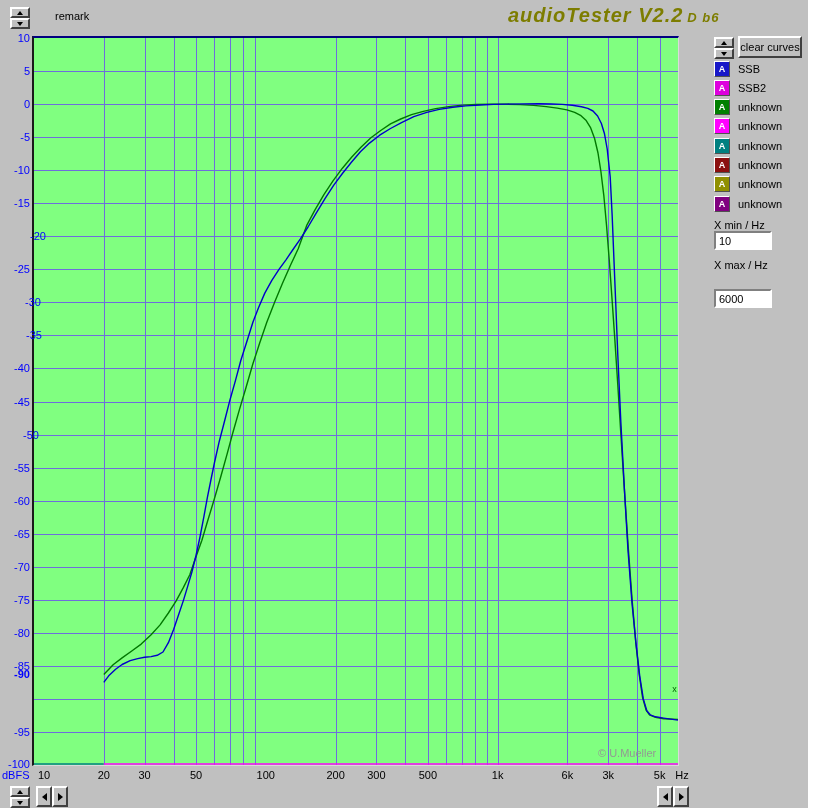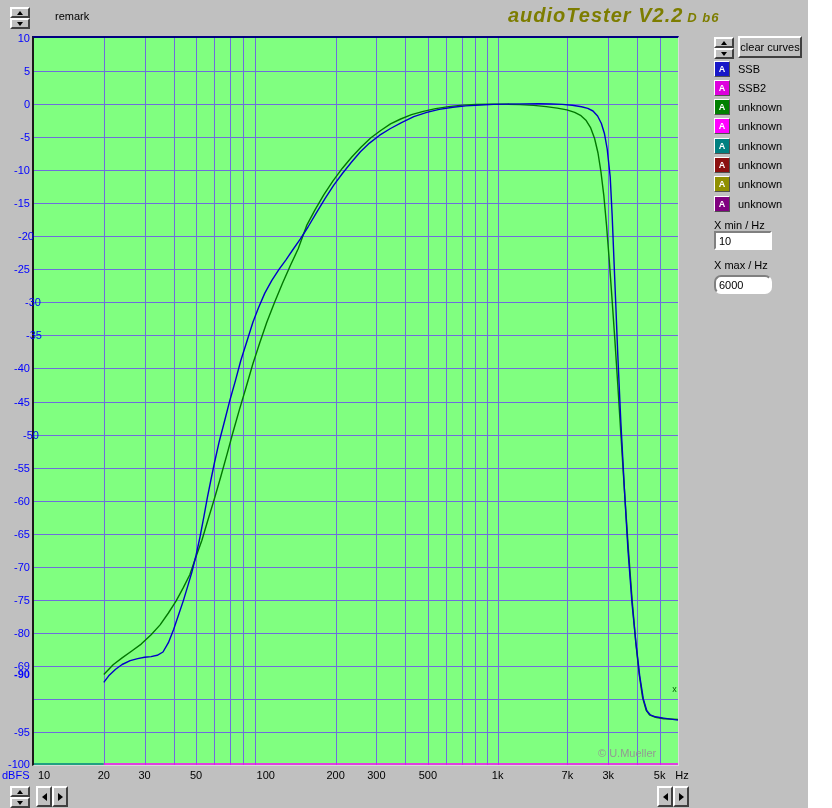--- a/index.html
+++ b/index.html
@@ -112,50 +112,50 @@
   </div>
   <div class="copyright" style="left:598px;top:747px;">© U.Mueller</div>
 
   <div id="ylabels">
       <div class="ylab" style="left: 0px; top: 32px;">10</div>
       <div class="ylab" style="left: 0px; top: 65.0455px;">5</div>
       <div class="ylab" style="left: 0px; top: 98.0909px;">0</div>
       <div class="ylab" style="left: 0px; top: 131.136px;">-5</div>
       <div class="ylab" style="left: 0px; top: 164.182px;">-10</div>
       <div class="ylab" style="left: 0px; top: 197.227px;">-15</div>
-      <div class="ylab" style="left: 4px; top: 230.273px;">-20</div>
+      <div class="ylab" style="left: 16px; top: 230.273px;">-20</div>
       <div class="ylab" style="left: 0px; top: 263.318px;">-25</div>
       <div class="ylab" style="left: 0px; top: 296.364px; padding-left: 11px;">-30</div>
       <div class="ylab" style="left: 12px; top: 329.409px;">-35</div>
       <div class="ylab" style="left: 0px; top: 362.455px;">-40</div>
       <div class="ylab" style="left: 0px; top: 395.5px;">-45</div>
       <div class="ylab" style="left: 9px; top: 428.545px;">-50</div>
       <div class="ylab" style="left: 0px; top: 461.591px;">-55</div>
       <div class="ylab" style="left: 0px; top: 494.636px;">-60</div>
       <div class="ylab" style="left: 0px; top: 527.682px;">-65</div>
       <div class="ylab" style="left: 0px; top: 560.727px;">-70</div>
       <div class="ylab" style="left: 0px; top: 593.773px;">-75</div>
       <div class="ylab" style="left: 0px; top: 626.818px;">-80</div>
-      <div class="ylab" style="left: 0px; top: 659.864px;">-69</div>
+      <div class="ylab" style="left: 0px; top: 659.864px;">-85</div>
       <div class="ylab" style="left: 0px; top: 668px; font-weight: bold;">-90</div>
       <div class="ylab" style="left: 0px; top: 725.955px; text-align: right;">-95</div>
       <div class="ylab" style="left: 0px; top: 758px;">-100</div>
     </div>
   <div class="yunit">dBFS</div>
   <div id="xlabels">
       <div class="xlab" style="left: 44px; top: 769px;">10</div>
       <div class="xlab" style="left: 103.781px; top: 769px;">20</div>
       <div class="xlab" style="left: 144.601px; top: 769px;">30</div>
       <div class="xlab" style="left: 196.027px; top: 769px;">50</div>
       <div class="xlab" style="left: 265.809px; top: 769px;">100</div>
       <div class="xlab" style="left: 335.59px; top: 769px;">200</div>
       <div class="xlab" style="left: 376.41px; top: 769px;">300</div>
       <div class="xlab" style="left: 427.836px; top: 769px;">500</div>
       <div class="xlab" style="left: 497.618px; top: 769px;">1k</div>
-      <div class="xlab" style="left: 567.399px; top: 769px;">7k</div>
+      <div class="xlab" style="left: 567.399px; top: 769px;">6k</div>
       <div class="xlab" style="left: 608.219px; top: 769px;">3k</div>
       <div class="xlab" style="left: 659.645px; top: 769px;">5k</div>
       <div class="xlab" style="left: 682px; top: 769px; text-align: right;">Hz</div>
     </div>
 
   <div class="spin" style="left:714px;top:37px;">
     <div class="btn3d">
         <span class="tri-up"></span>
       </div>
     <div class="btn3d">
@@ -195,21 +195,21 @@
       </div>
       <div class="legend-row" style="top: 195.1px;">
         <div class="swatch" style="background: rgb(128, 0, 128);">A</div>
         <span class="txt">unknown</span>
       </div>
     </div>
 
   <div class="label" style="left:714px;top:219px;">X min / Hz</div>
   <input class="field" style="left: 714px; top: 231px;" value="10">
   <div class="label" style="left:714px;top:259px;">X max / Hz</div>
-  <input class="field" style="left: 714px; top: 275px; border-radius: 7px;" value="6000">
+  <input class="field" style="left: 714px; top: 289px;" value="6000">
 
   <div class="spin" style="left:10px;top:786px;">
     <div class="btn3d">
         <span class="tri-up"></span>
       </div>
     <div class="btn3d">
         <span class="tri-down"></span>
       </div>
   </div>
   <div class="hbtns" style="left:36px;top:786px;">

